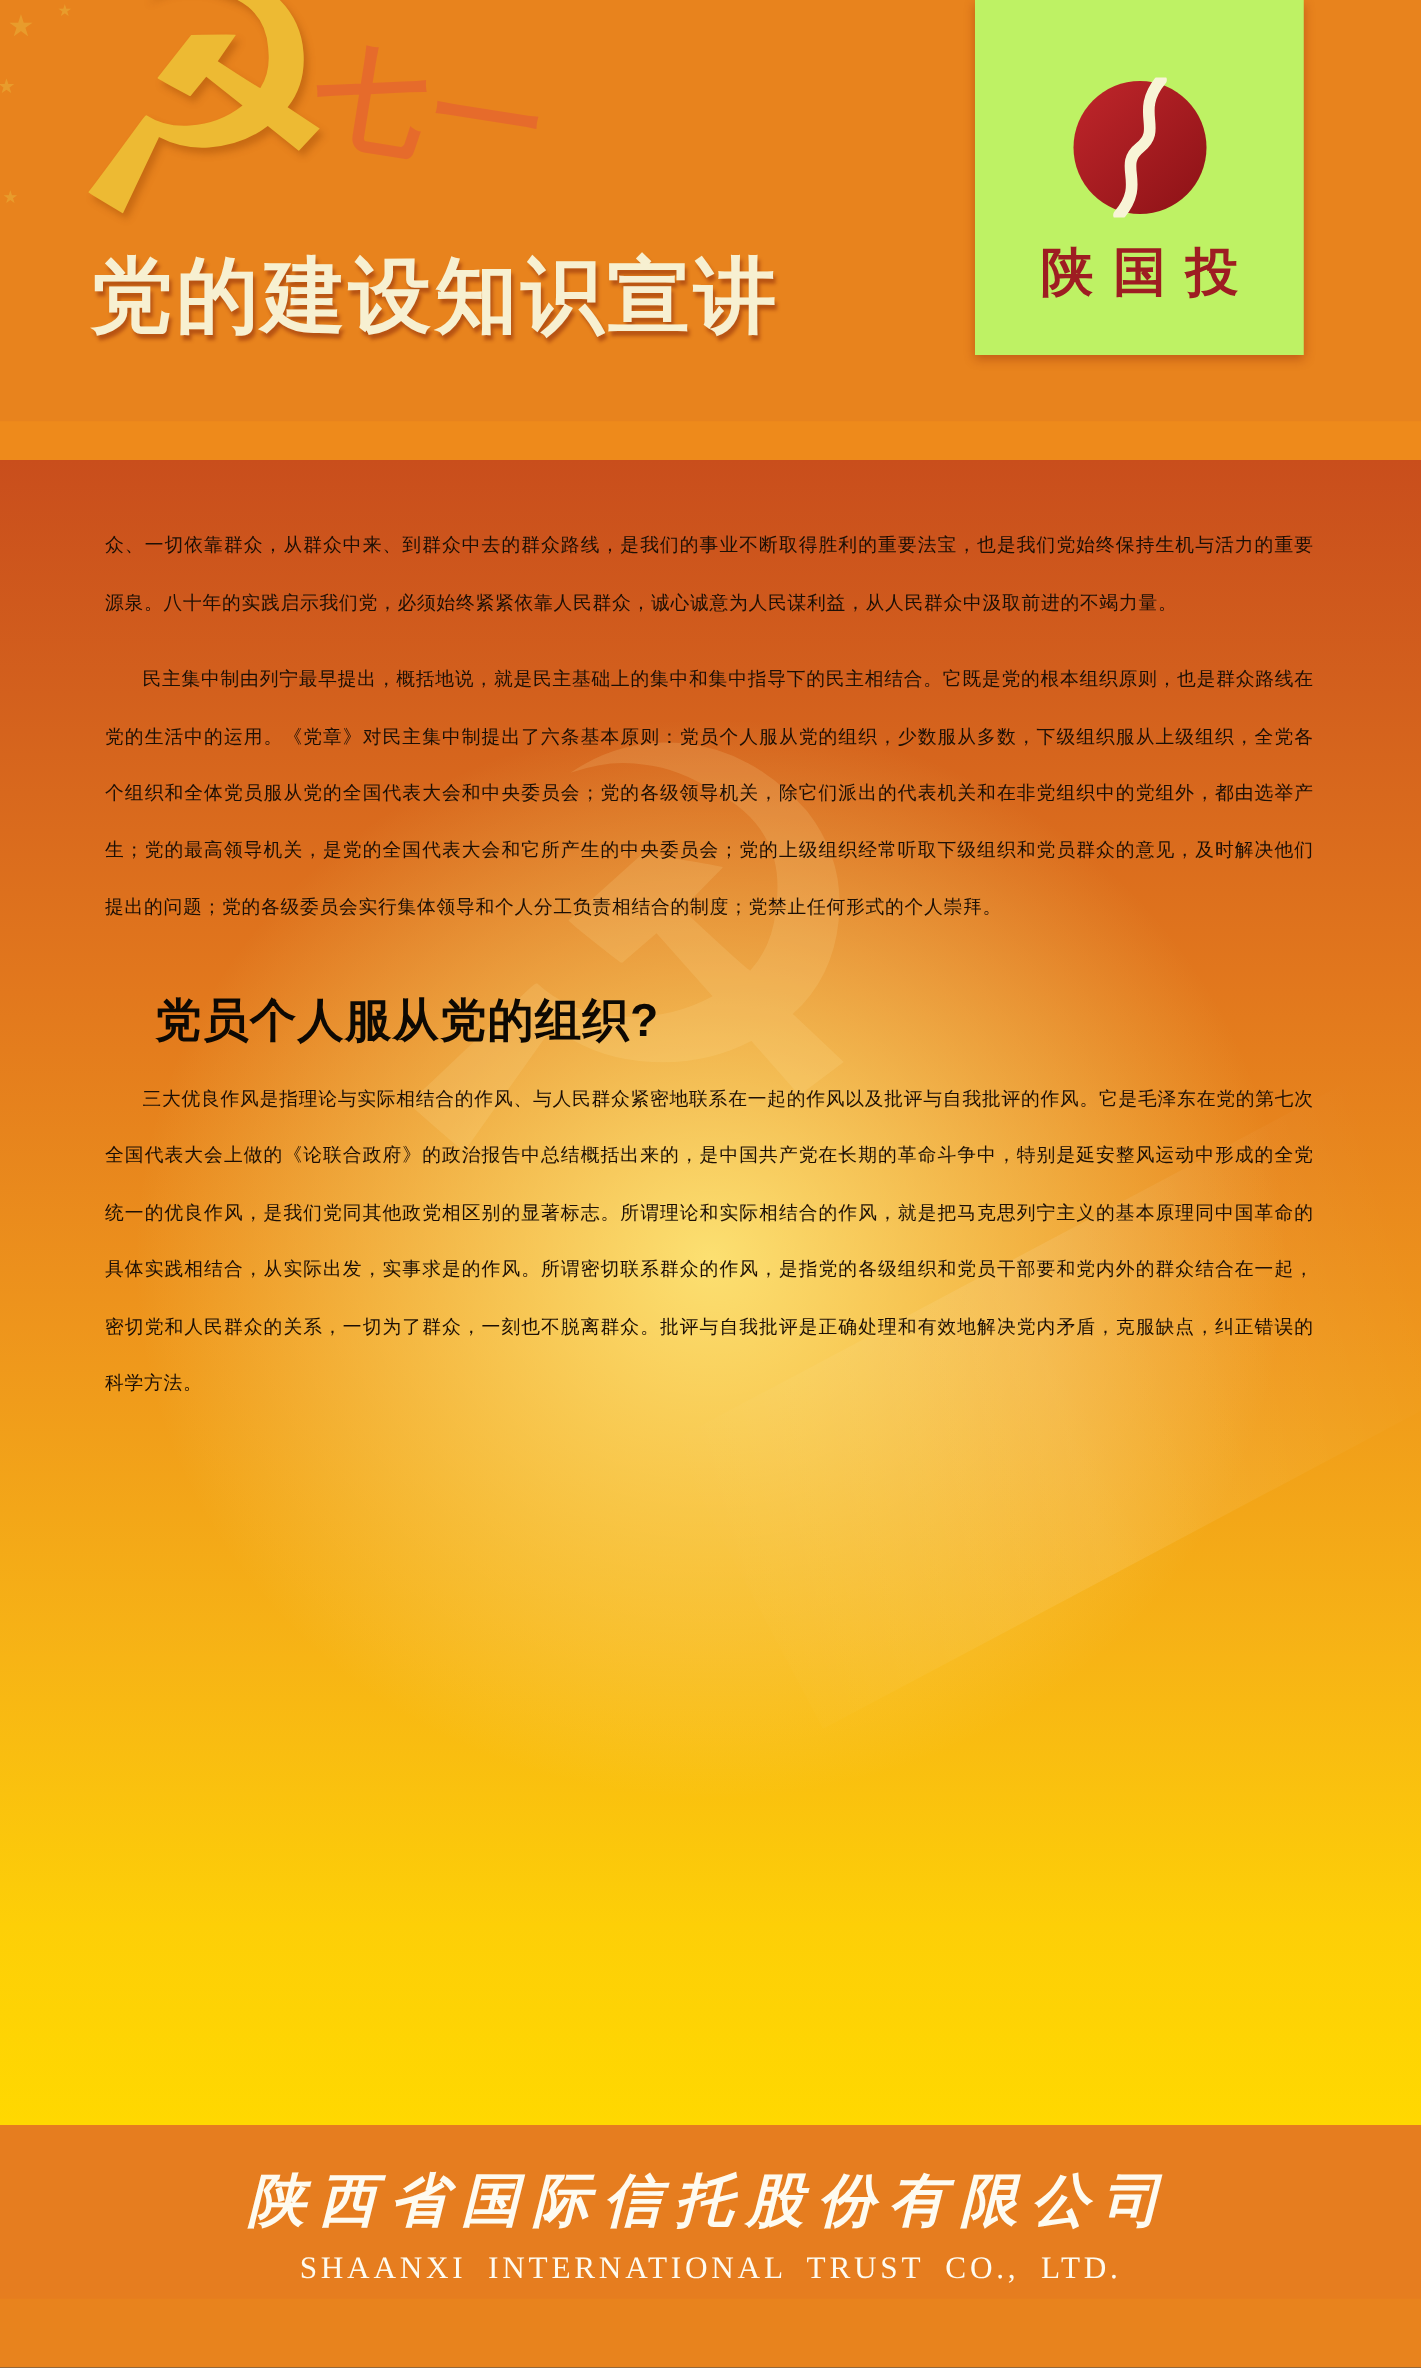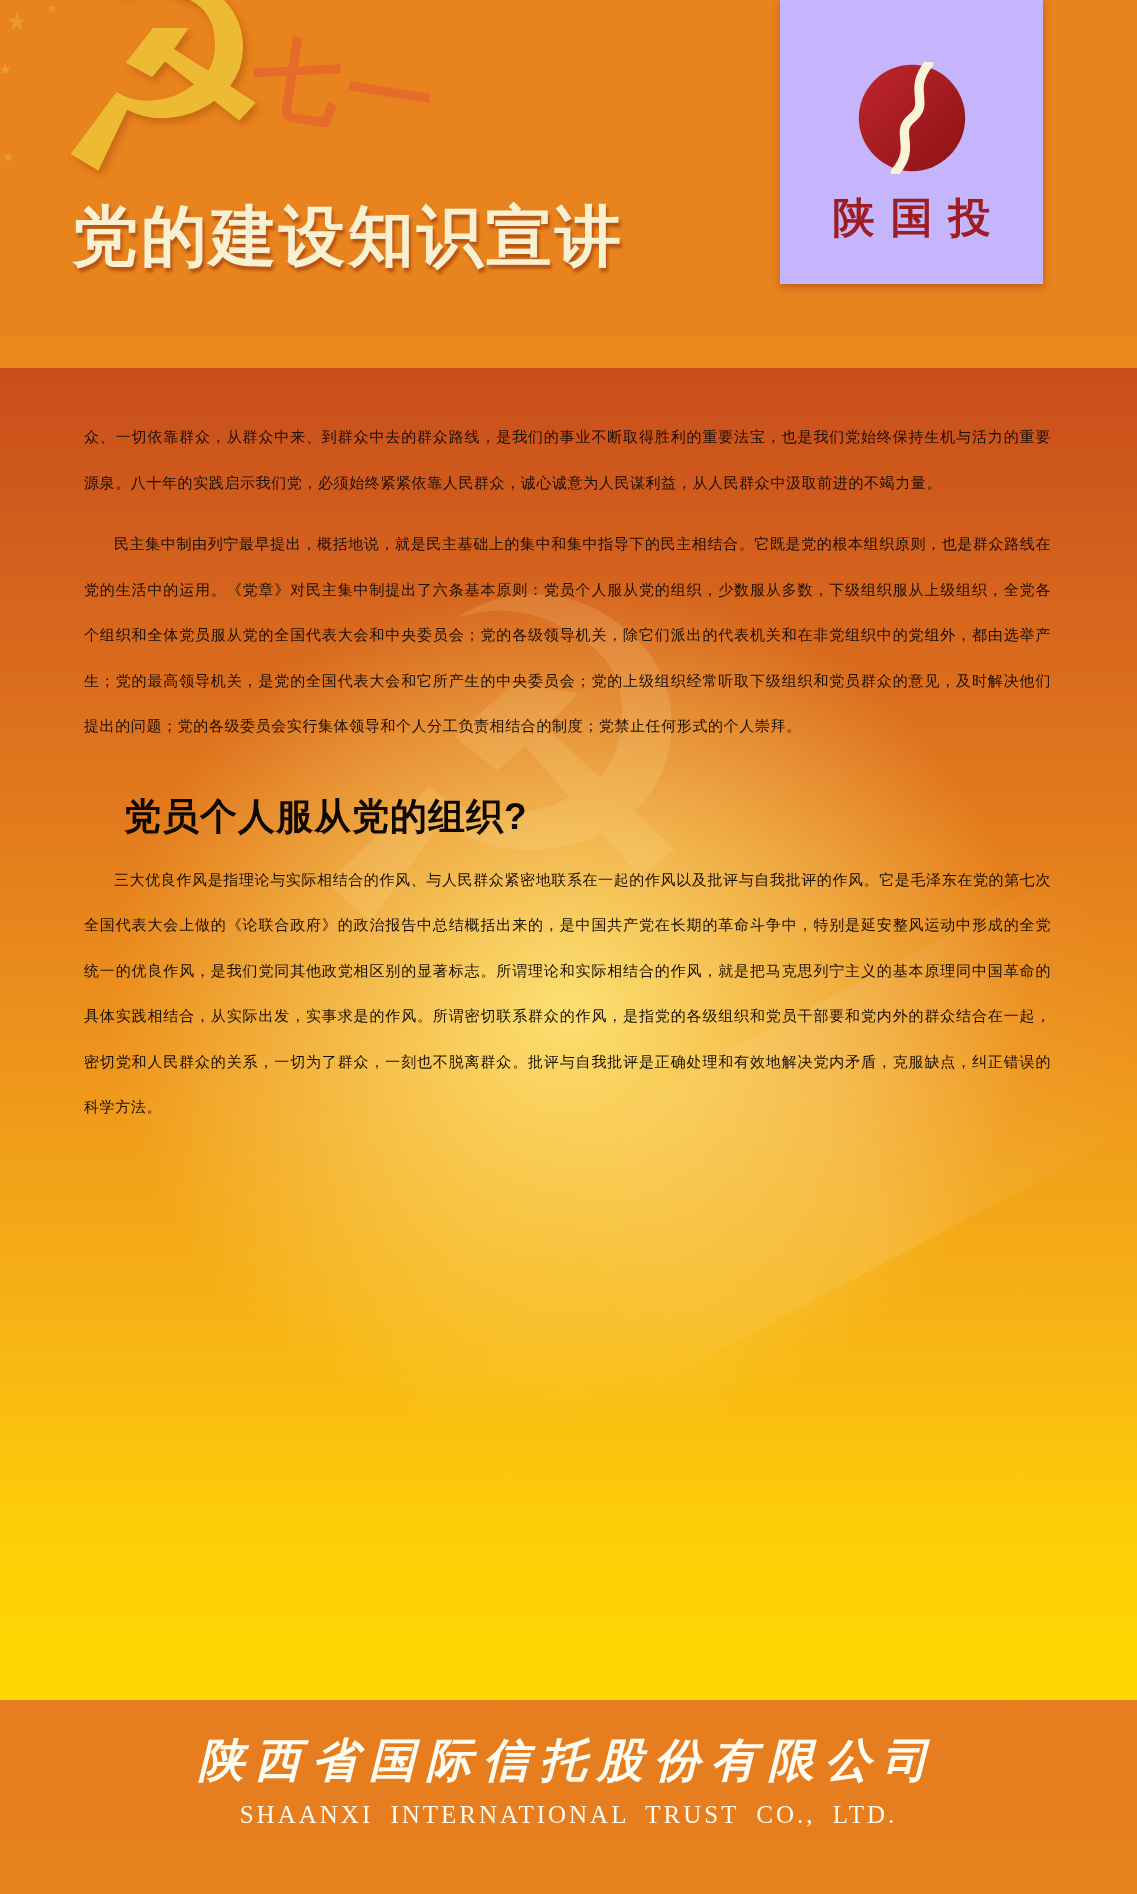--- a/index.html
+++ b/index.html
@@ -29,21 +29,21 @@
     position:absolute;left:252px;top:30px;font-size:88px;font-weight:bold;
     color:#E4503C;opacity:.45;transform:rotate(9deg);letter-spacing:6px;
   }
   .header-title{
     position:absolute;left:72px;top:192px;width:660px;
     font-size:66px;font-weight:bold;letter-spacing:3px;color:#F7F0D1;
     text-shadow:2px 4px 3px rgba(110,12,6,0.4);white-space:nowrap;
   }
   .logo-box{
     position:absolute;left:780px;top:0;width:263px;height:284px;
-    background:#c4b5fd;box-shadow:0 3px 8px rgba(120,20,10,0.35);
+    background:#bef264;box-shadow:0 3px 8px rgba(120,20,10,0.35);
     text-align:center;
   }
   .logo-mark{display:block;margin:62px auto 0;}
   .logo-text{
     margin-top:16px;font-family:"Liberation Serif",serif;font-weight:bold;
     font-size:42px;color:#9E1D22;letter-spacing:16px;text-indent:16px;
   }
   
   .divider-band{
     position:absolute;left:0;top:337px;width:1137px;height:31px;background:#EE8A1B;

